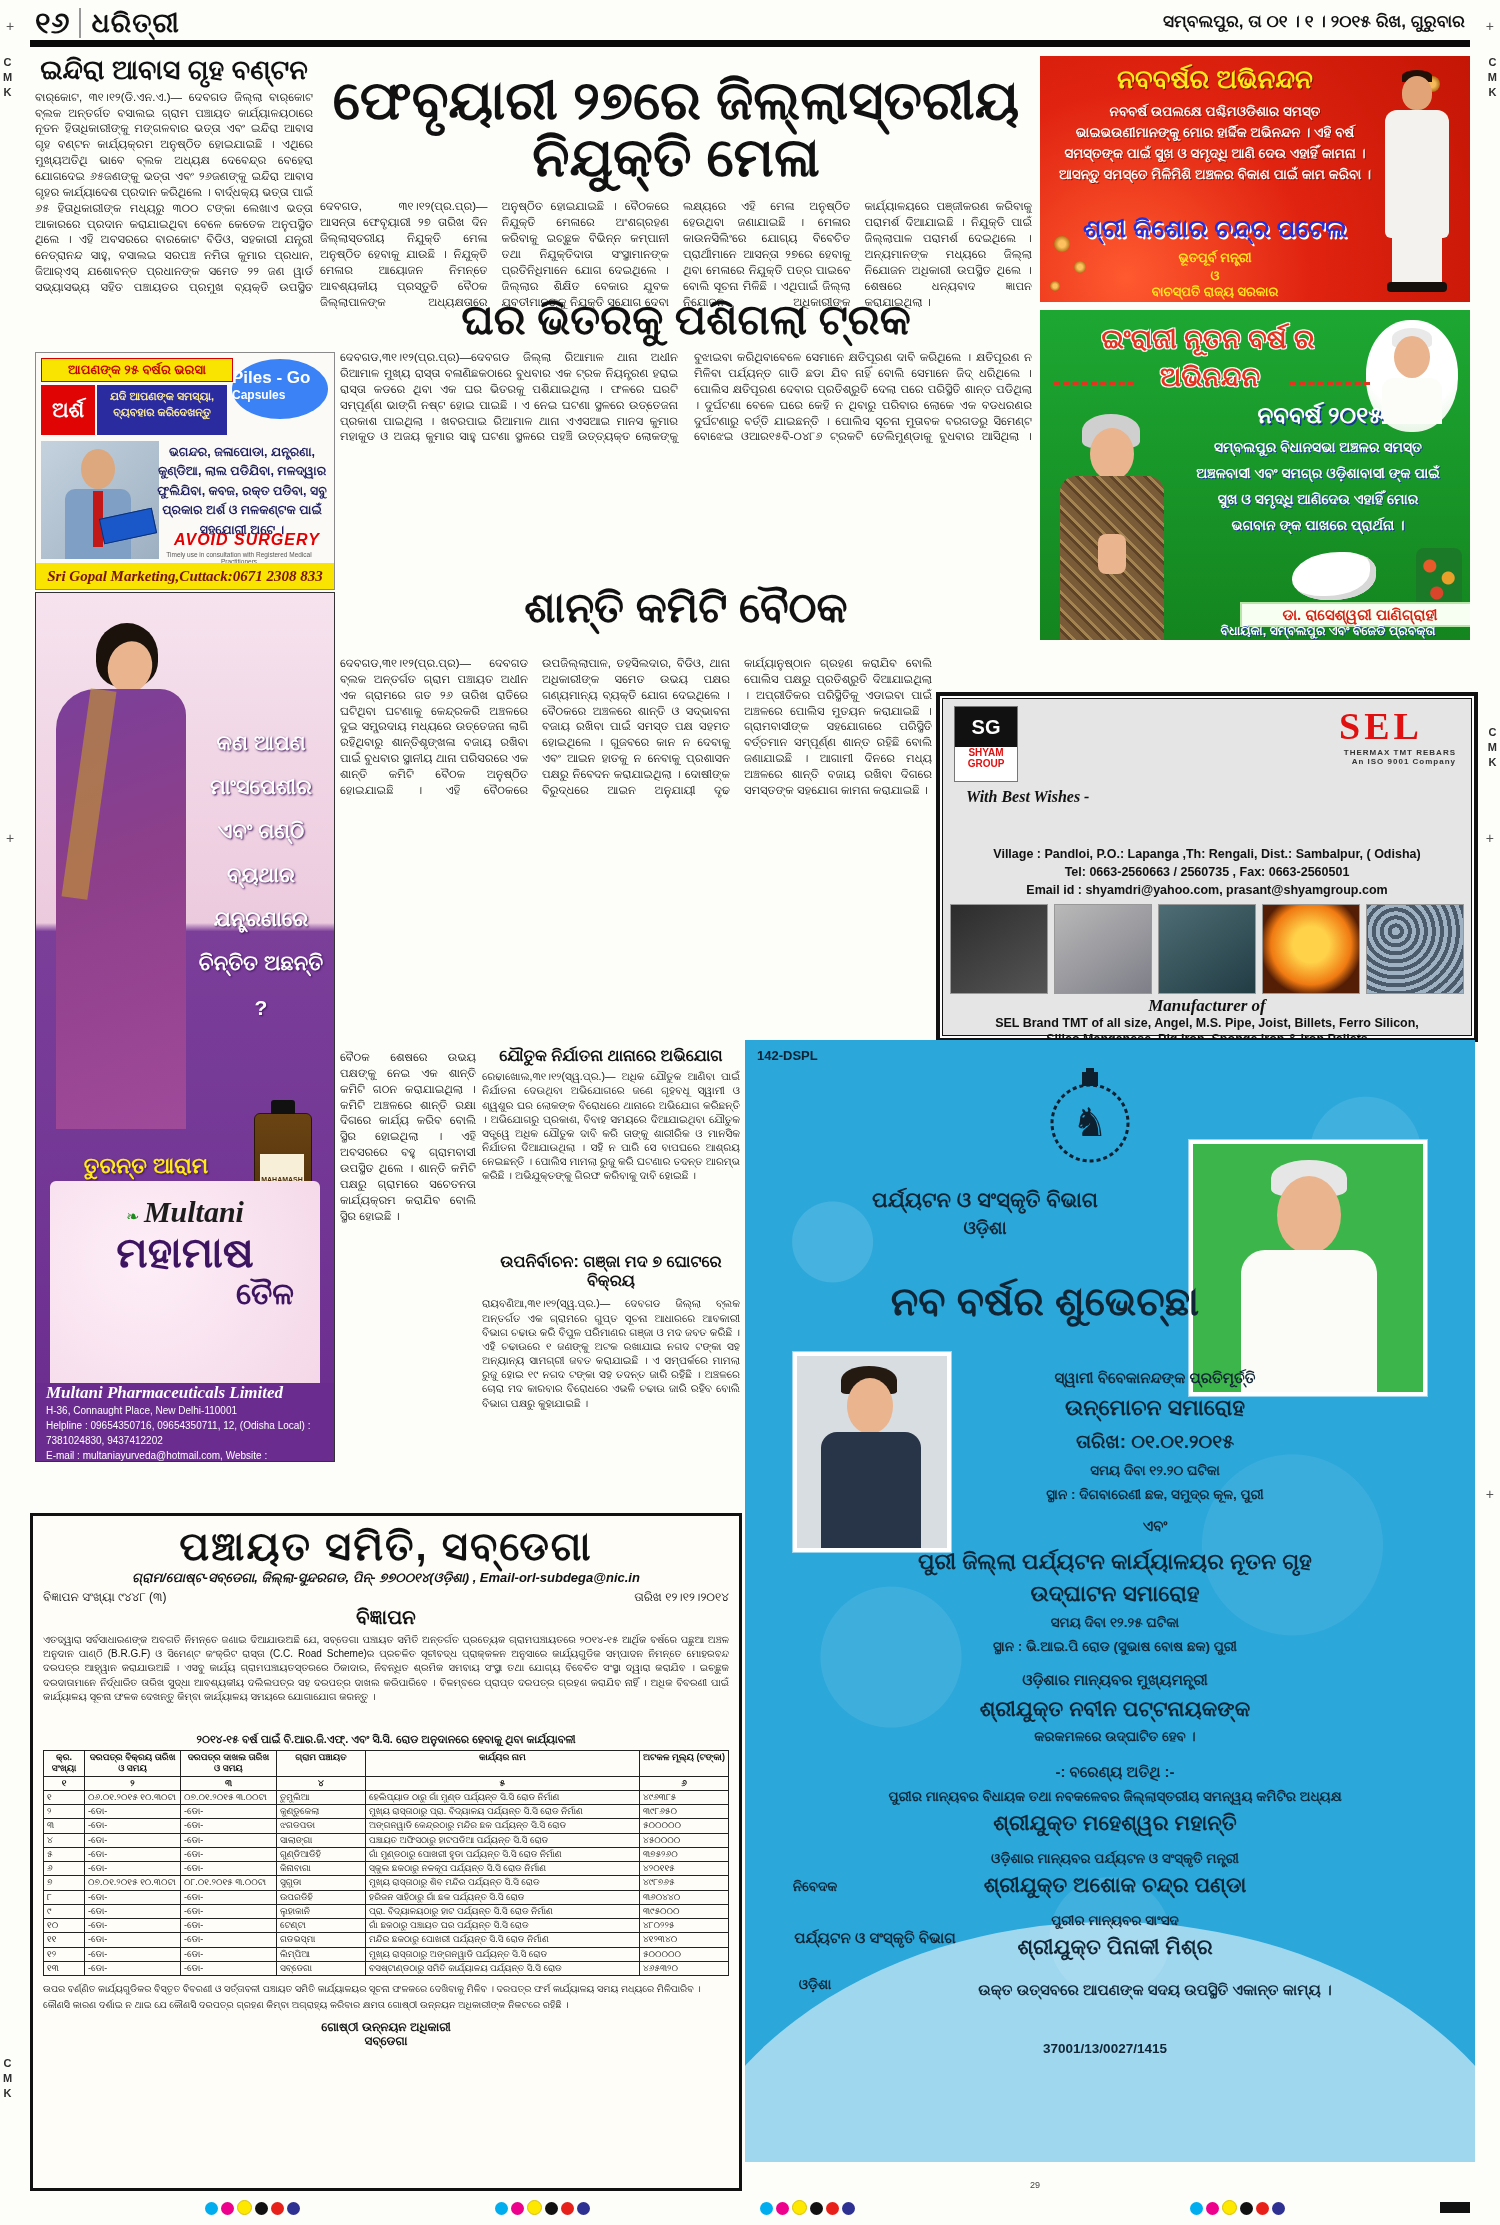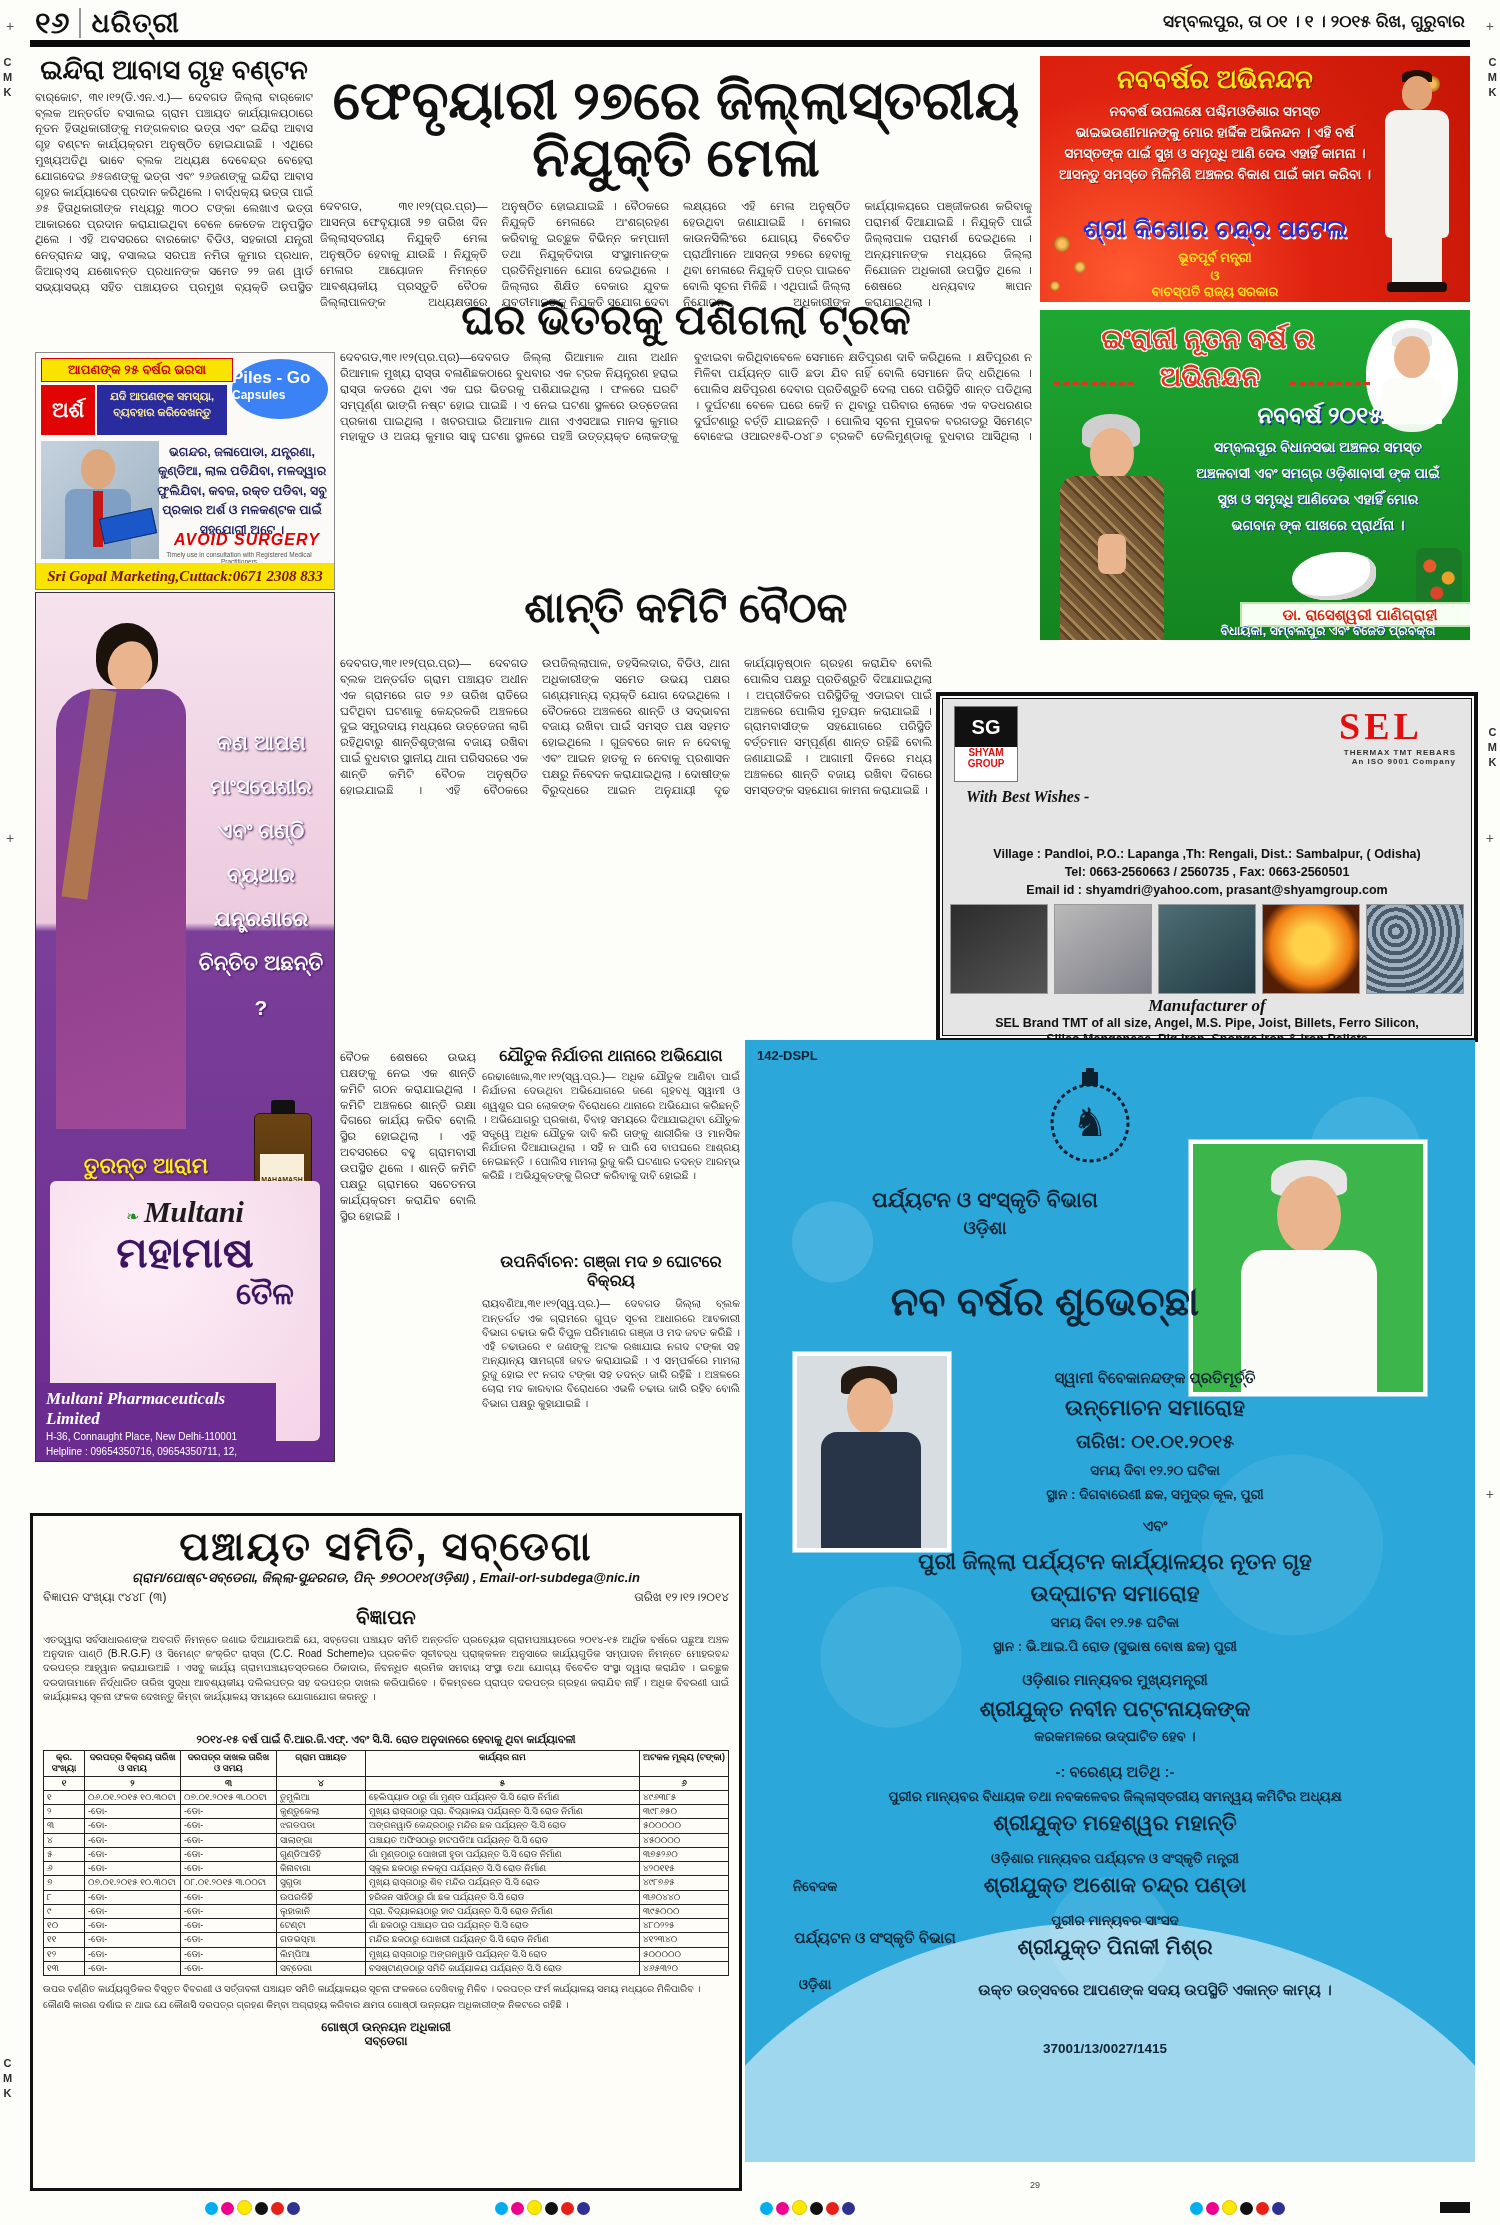--- a/index.html
+++ b/index.html
@@ -316,21 +316,21 @@
       </div>
     </div>
     <div class="abs mu-brandbox" style="left:14px;top:588px;width:270px;height:260px;">
       <div class="ctr" style="padding-top:14px;">
         <span class="mu-leaf">❧</span>
         <span class="mu-brand">Multani</span>
       </div>
       <div class="mu-prod ctr">ମହାମାଷ</div>
       <div class="mu-oil" style="text-align:right;padding-right:26px;">ତୈଳ</div>
     </div>
-    <div class="abs mu-foot" style="left:0;bottom:0;width:240px;height:78px;padding:6px 10px;box-sizing:border-box;">
+    <div class="abs mu-foot" style="left:0;bottom:0;width:298px;height:78px;padding:0 10px;box-sizing:border-box;">
       <div class="f1">Multani Pharmaceuticals Limited</div>
       <div class="f2">H-36, Connaught Place, New Delhi-110001</div>
       <div class="f2">Helpline : 09654350716, 09654350711, 12,  (Odisha Local) : 7381024830, 9437412202</div>
       <div class="f2">E-mail : multaniayurveda@hotmail.com, Website : www.multani.org</div>
     </div>
   </div>
 
   <div class="abs" style="left:482px;top:1046px;width:258px;height:198px;">
     <div class="headline-s ctr">ଯୌତୁକ ନିର୍ଯାତନା ଥାନାରେ ଅଭିଯୋଗ</div>
     <div class="bodytxt-s jt" style="height:166px;margin-top:4px;">ରେଢାଖୋଲ,୩୧।୧୨(ସ୍ୱ.ପ୍ର.)— ଅଧିକ ଯୌତୁକ ଆଣିବା ପାଇଁ ନିର୍ଯାତନା ଦେଉଥିବା ଅଭିଯୋଗରେ ଜଣେ ଗୃହବଧୂ ସ୍ୱାମୀ ଓ ଶ୍ୱଶୁର ଘର ଲୋକଙ୍କ ବିରୋଧରେ ଥାନାରେ ଅଭିଯୋଗ କରିଛନ୍ତି । ଅଭିଯୋଗରୁ ପ୍ରକାଶ, ବିବାହ ସମୟରେ ଦିଆଯାଇଥିବା ଯୌତୁକ ସତ୍ତ୍ୱେ ଅଧିକ ଯୌତୁକ ଦାବି କରି ତାଙ୍କୁ ଶାରୀରିକ ଓ ମାନସିକ ନିର୍ଯାତନା ଦିଆଯାଉଥିଲା । ସହି ନ ପାରି ସେ ବାପଘରେ ଆଶ୍ରୟ ନେଇଛନ୍ତି । ପୋଲିସ ମାମଲା ରୁଜୁ କରି ଘଟଣାର ତଦନ୍ତ ଆରମ୍ଭ କରିଛି । ଅଭିଯୁକ୍ତଙ୍କୁ ଗିରଫ କରିବାକୁ ଦାବି ହୋଇଛି ।</div>

